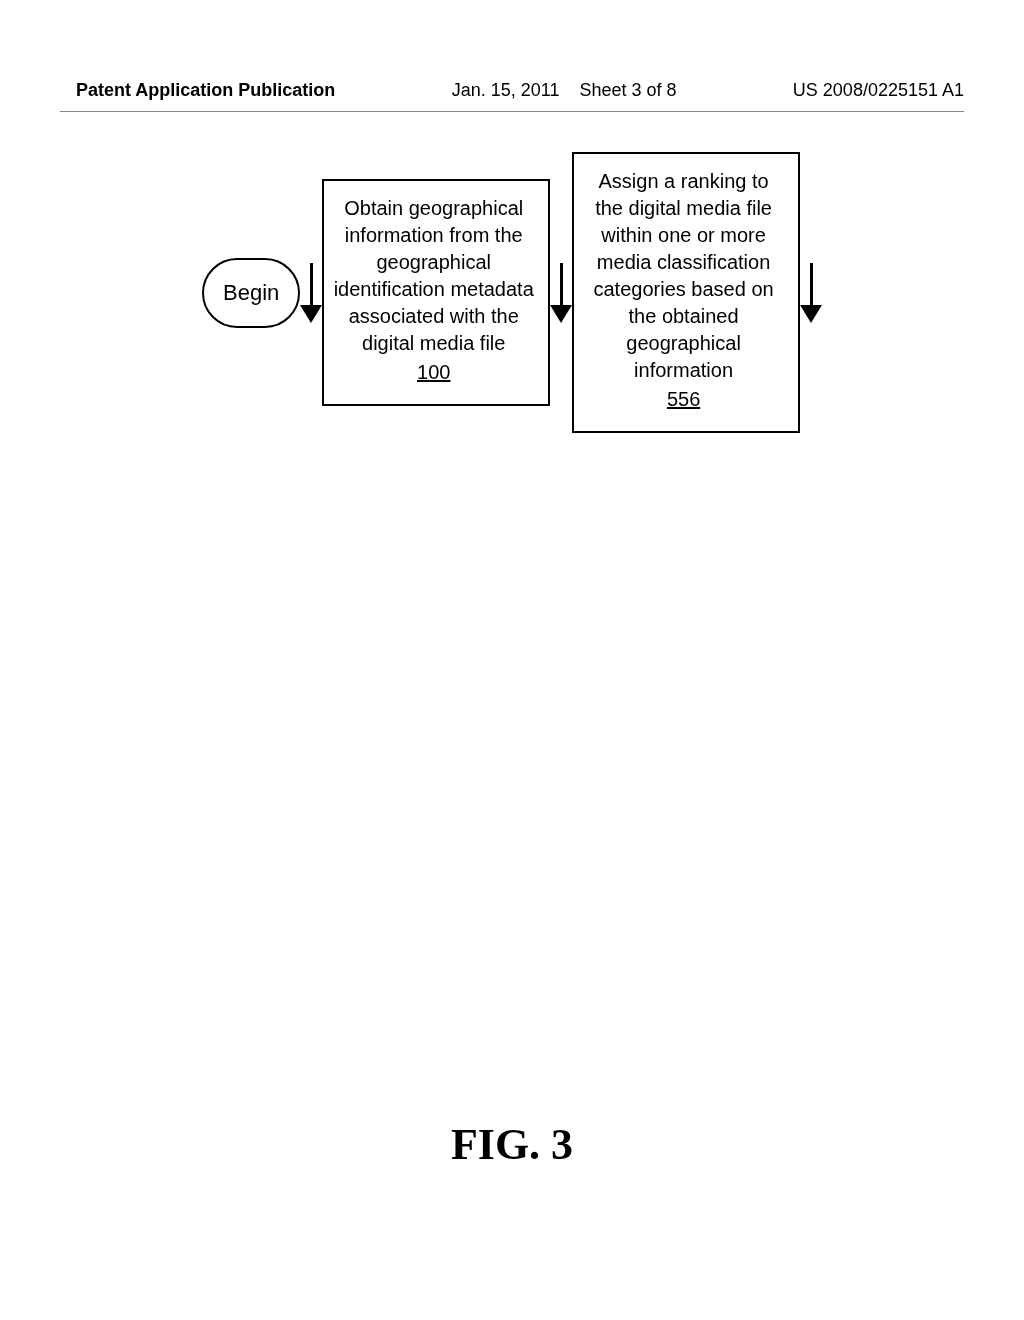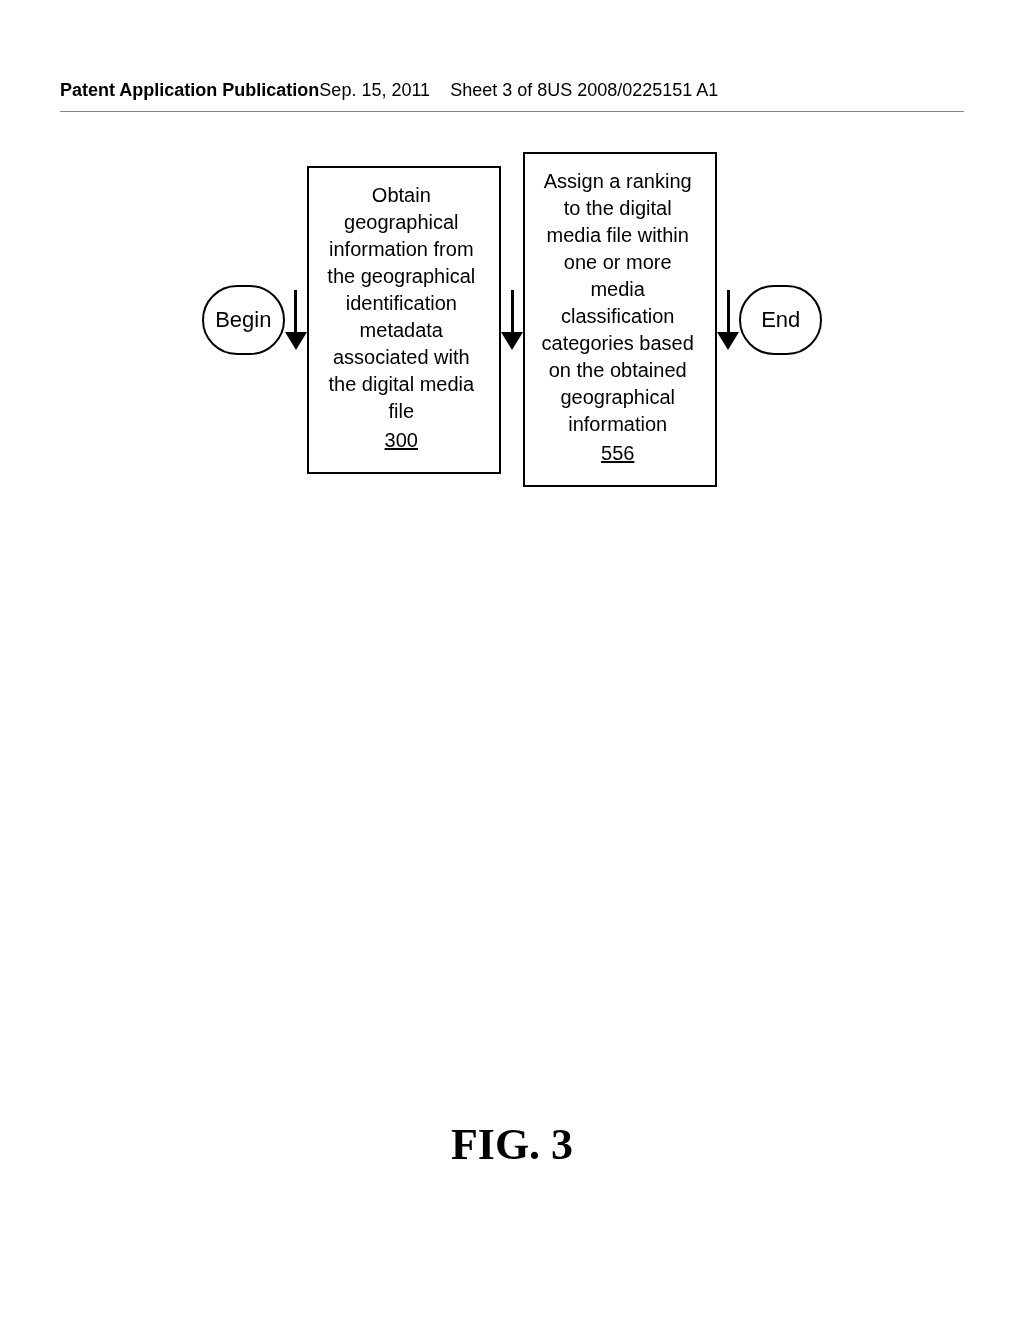--- a/index.html
+++ b/index.html
@@ -14,22 +14,24 @@
     position: relative;
   }
   .page {
     width: 1024px;
     height: 1320px;
     position: relative;
     padding: 80px 60px 40px 60px;
   }
   .header-row {
     display: flex;
+    justify-content: space-between;
     font-size: 18px;
     margin-bottom: 10px;
+    margin-left: 16px;
   }
   .header-left { font-weight: bold; }
   .header-mid { }
   .header-right { }
   .hr-line {
     border: none;
     border-top: 1px solid #888;
     margin: 0 0 40px 0;
   }
   .flowchart {
@@ -92,60 +94,57 @@
   }
 </style>
 </head>
 <body>
 
 <div class="page">
 
   <div class="header-row">
     <span class="header-left">Patent Application Publication</span>
     <span class="header-mid">
-      <span>Sep. 15, 2011</span>
+      <span>Jan. 15, 2011</span>
       &nbsp;&nbsp;
       <span>Sheet 3 of 8</span>
     </span>
     <span class="header-right">US 2008/0225151 A1</span>
   </div>
   <hr class="hr-line">
 
   <div class="flowchart">
 
     <div class="terminator">
       <span>Begin</span>
     </div>
 
     <div class="arrow">
       <div class="arrow-shaft"></div>
       <div class="arrow-head"></div>
     </div>
 
     <div class="process">
       <span>Obtain geographical information from the geographical identification metadata associated with the digital media file</span>
-      <span class="ref-num">300</span>
+      <span class="ref-num">100</span>
     </div>
 
     <div class="arrow">
       <div class="arrow-shaft"></div>
       <div class="arrow-head"></div>
     </div>
 
     <div class="process">
       <span>Assign a ranking to the digital media file within one or more media classification categories based on the obtained geographical information</span>
       <span class="ref-num">556</span>
     </div>
 
     <div class="arrow">
       <div class="arrow-shaft"></div>
       <div class="arrow-head"></div>
     </div>
 
-    <div class="terminator">
-      <span>End</span>
-    </div>
 
   </div>
 
   <div class="fig-label">FIG. 3</div>
 
 </div>
 
 </body></html>

